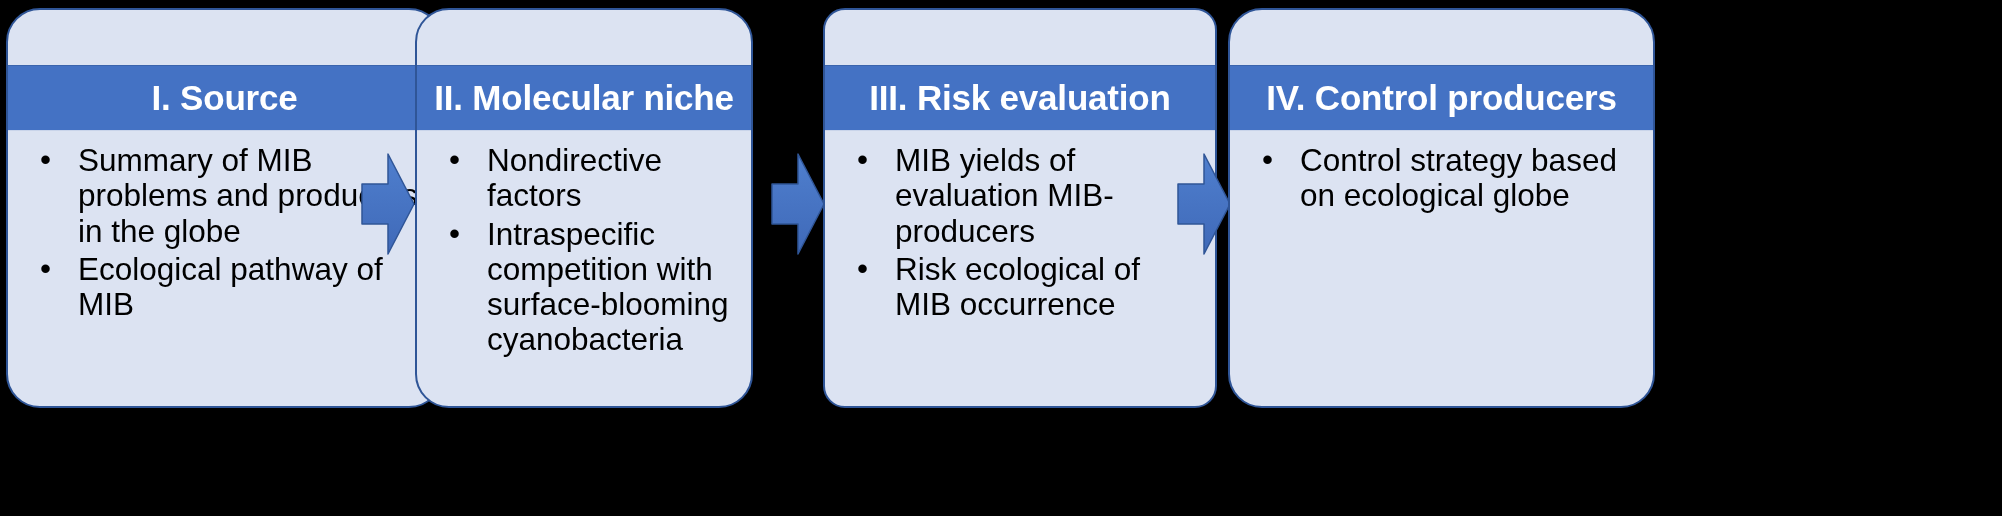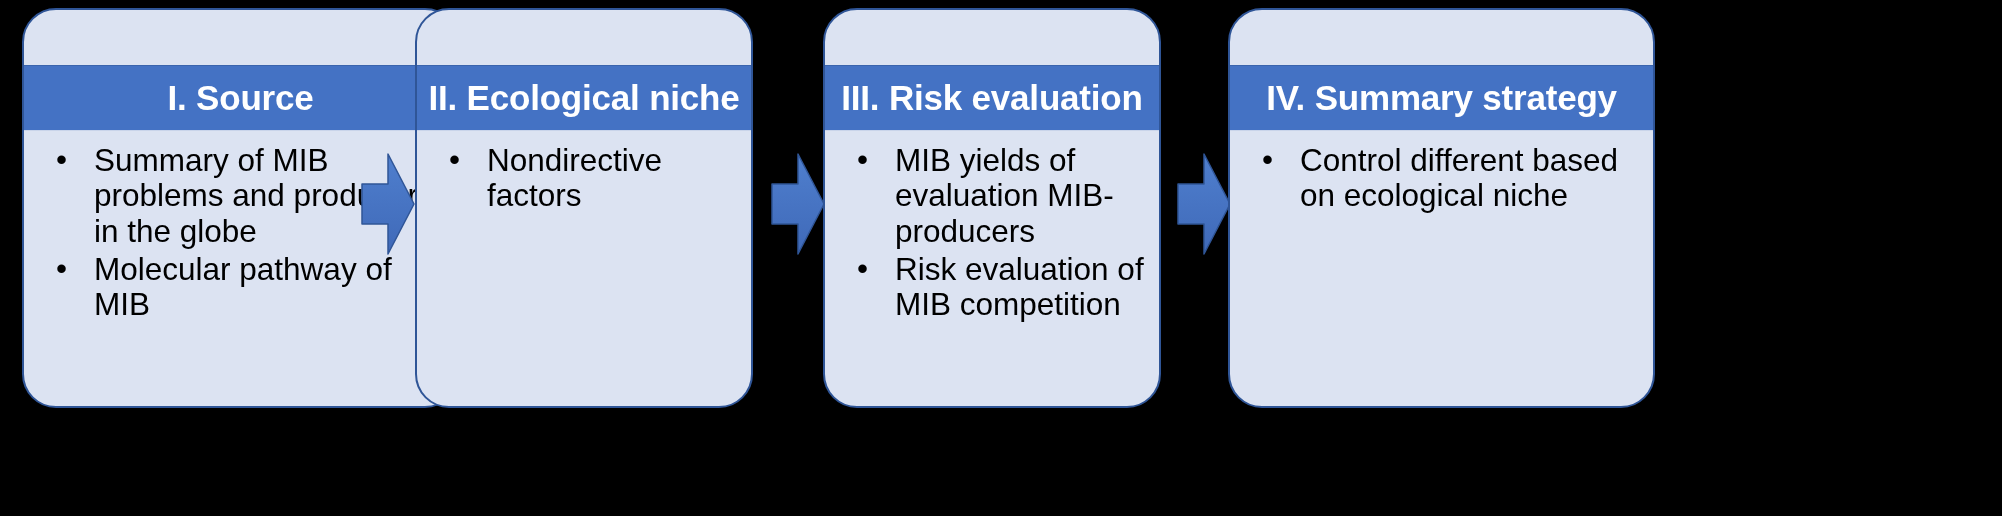--- a/index.html
+++ b/index.html
@@ -92,95 +92,96 @@
     width: 62px;
     height: 112px;
   }
   .arrow svg { display: block; width: 62px; height: 112px; }
 </style>
 </head>
 <body>
 
 <div id="stage">
 
-  <div class="card" style="left:22px; width:437px;padding-left:28px;">
+  <div class="card" style="left:6px; width:437px;padding-left:28px;">
     <div class="card-header">
       <span class="title">I. Source</span>
     </div>
     <div class="card-body">
       <ul class="bullets">
         <li>Summary of MIB problems and producers in the globe</li>
-        <li>Molecular pathway of MIB</li>
+        <li>Ecological pathway of MIB</li>
       </ul>
     </div>
   </div>
 
   <div class="arrow" style="left:356px;">
     <svg viewBox="0 0 62 112" xmlns="http://www.w3.org/2000/svg">
       <defs>
         <linearGradient id="ag1" x1="0" y1="0" x2="0" y2="1">
           <stop offset="0" stop-color="#4f7fce"></stop>
           <stop offset="1" stop-color="#3f69b8"></stop>
         </linearGradient>
       </defs>
       <path d="M6,36 L32,36 L32,6 L58,56 L32,106 L32,76 L6,76 Z" fill="url(#ag1)" stroke="#2f5597" stroke-width="1.5" stroke-linejoin="round"></path>
     </svg>
   </div>
 
   <div class="card" style="left:415px; width:338px;">
     <div class="card-header">
-      <span class="title">II. Ecological niche</span>
+      <span class="title">II. Molecular niche</span>
     </div>
     <div class="card-body">
       <ul class="bullets">
         <li>Nondirective factors</li>
+        <li>Intraspecific competition with surface-blooming cyanobacteria</li>
       </ul>
     </div>
   </div>
 
   <div class="arrow" style="left:766px;">
     <svg viewBox="0 0 62 112" xmlns="http://www.w3.org/2000/svg">
       <defs>
         <linearGradient id="ag2" x1="0" y1="0" x2="0" y2="1">
           <stop offset="0" stop-color="#4f7fce"></stop>
           <stop offset="1" stop-color="#3f69b8"></stop>
         </linearGradient>
       </defs>
       <path d="M6,36 L32,36 L32,6 L58,56 L32,106 L32,76 L6,76 Z" fill="url(#ag2)" stroke="#2f5597" stroke-width="1.5" stroke-linejoin="round"></path>
     </svg>
   </div>
 
-  <div class="card" style="left:823px; width:338px;">
+  <div class="card" style="left:823px; width:394px;border-radius:22px;">
     <div class="card-header">
       <span class="title">III. Risk evaluation</span>
     </div>
     <div class="card-body">
       <ul class="bullets">
         <li>MIB yields of evaluation MIB-producers</li>
-        <li>Risk evaluation of MIB competition</li>
+        <li>Risk ecological of MIB occurrence</li>
       </ul>
     </div>
   </div>
 
   <div class="arrow" style="left:1172px;">
     <svg viewBox="0 0 62 112" xmlns="http://www.w3.org/2000/svg">
       <defs>
         <linearGradient id="ag3" x1="0" y1="0" x2="0" y2="1">
           <stop offset="0" stop-color="#4f7fce"></stop>
           <stop offset="1" stop-color="#3f69b8"></stop>
         </linearGradient>
       </defs>
       <path d="M6,36 L32,36 L32,6 L58,56 L32,106 L32,76 L6,76 Z" fill="url(#ag3)" stroke="#2f5597" stroke-width="1.5" stroke-linejoin="round"></path>
     </svg>
   </div>
 
   <div class="card" style="left:1228px; width:427px;">
     <div class="card-header">
-      <span class="title">IV. Summary strategy</span>
+      <span class="title">IV. Control producers</span>
     </div>
     <div class="card-body">
       <ul class="bullets">
-        <li>Control different based on ecological niche</li>
+        <li>Control strategy based on ecological globe</li>
       </ul>
     </div>
   </div>
 
 </div>
 
 </body></html>

